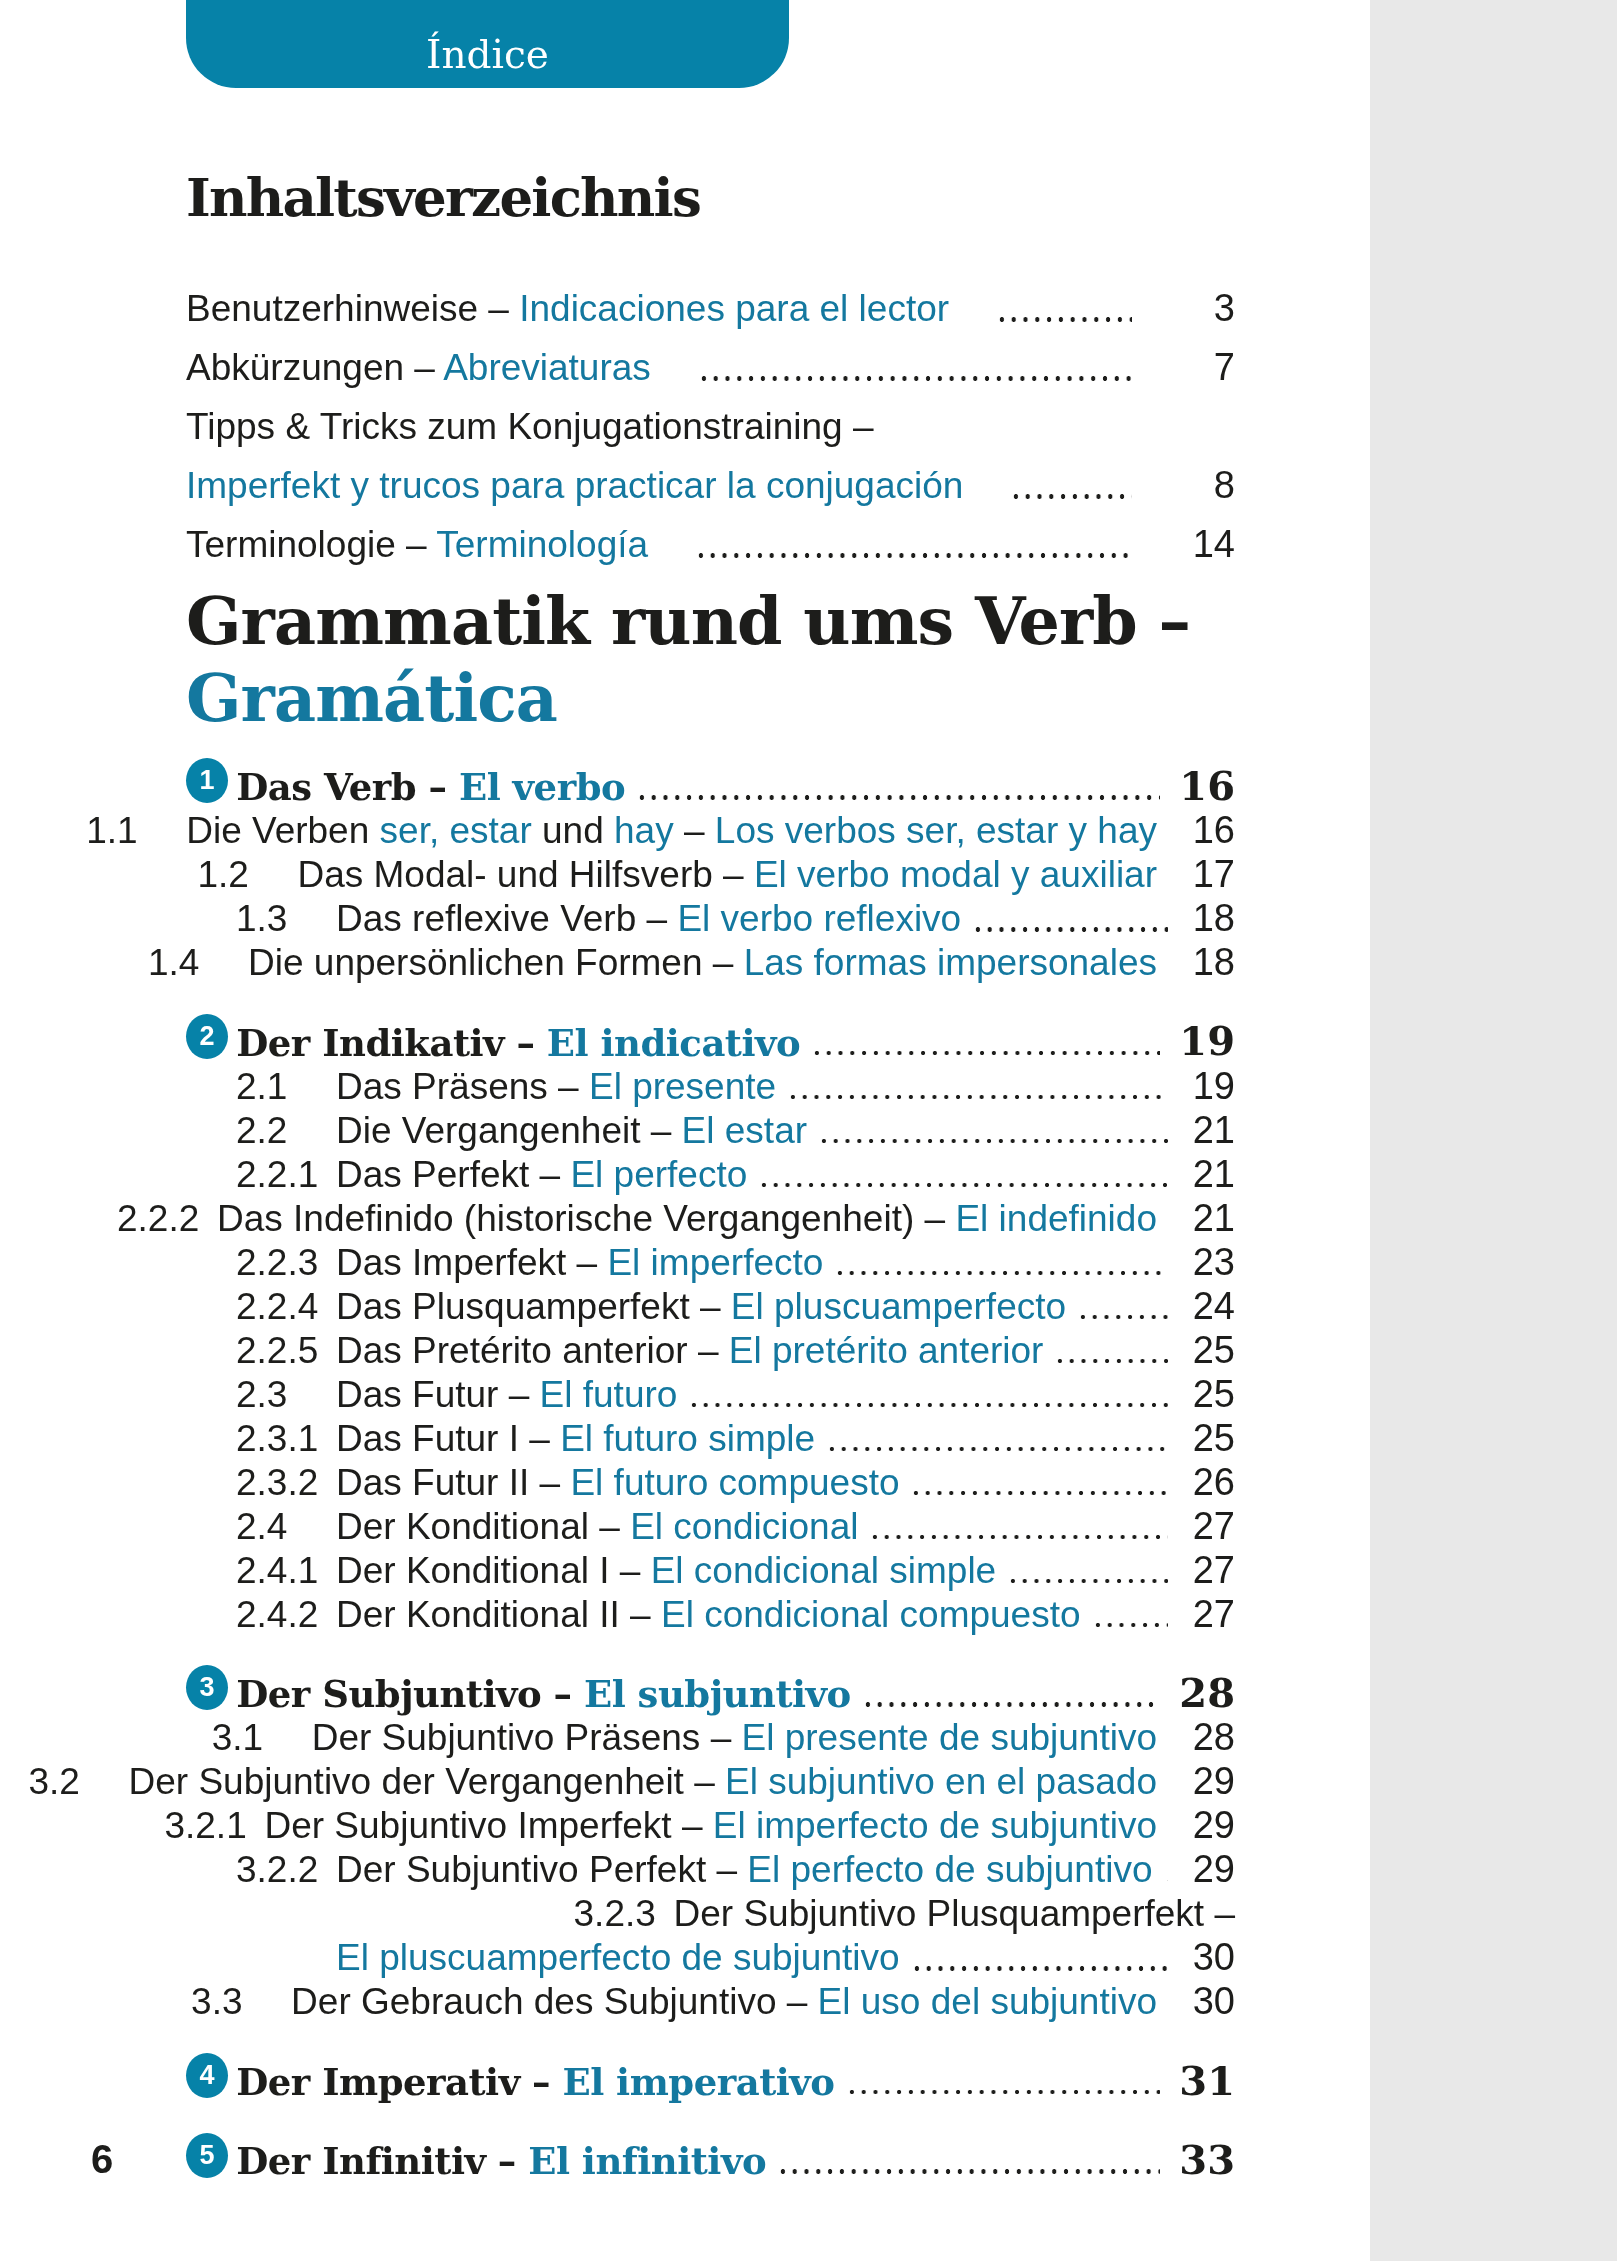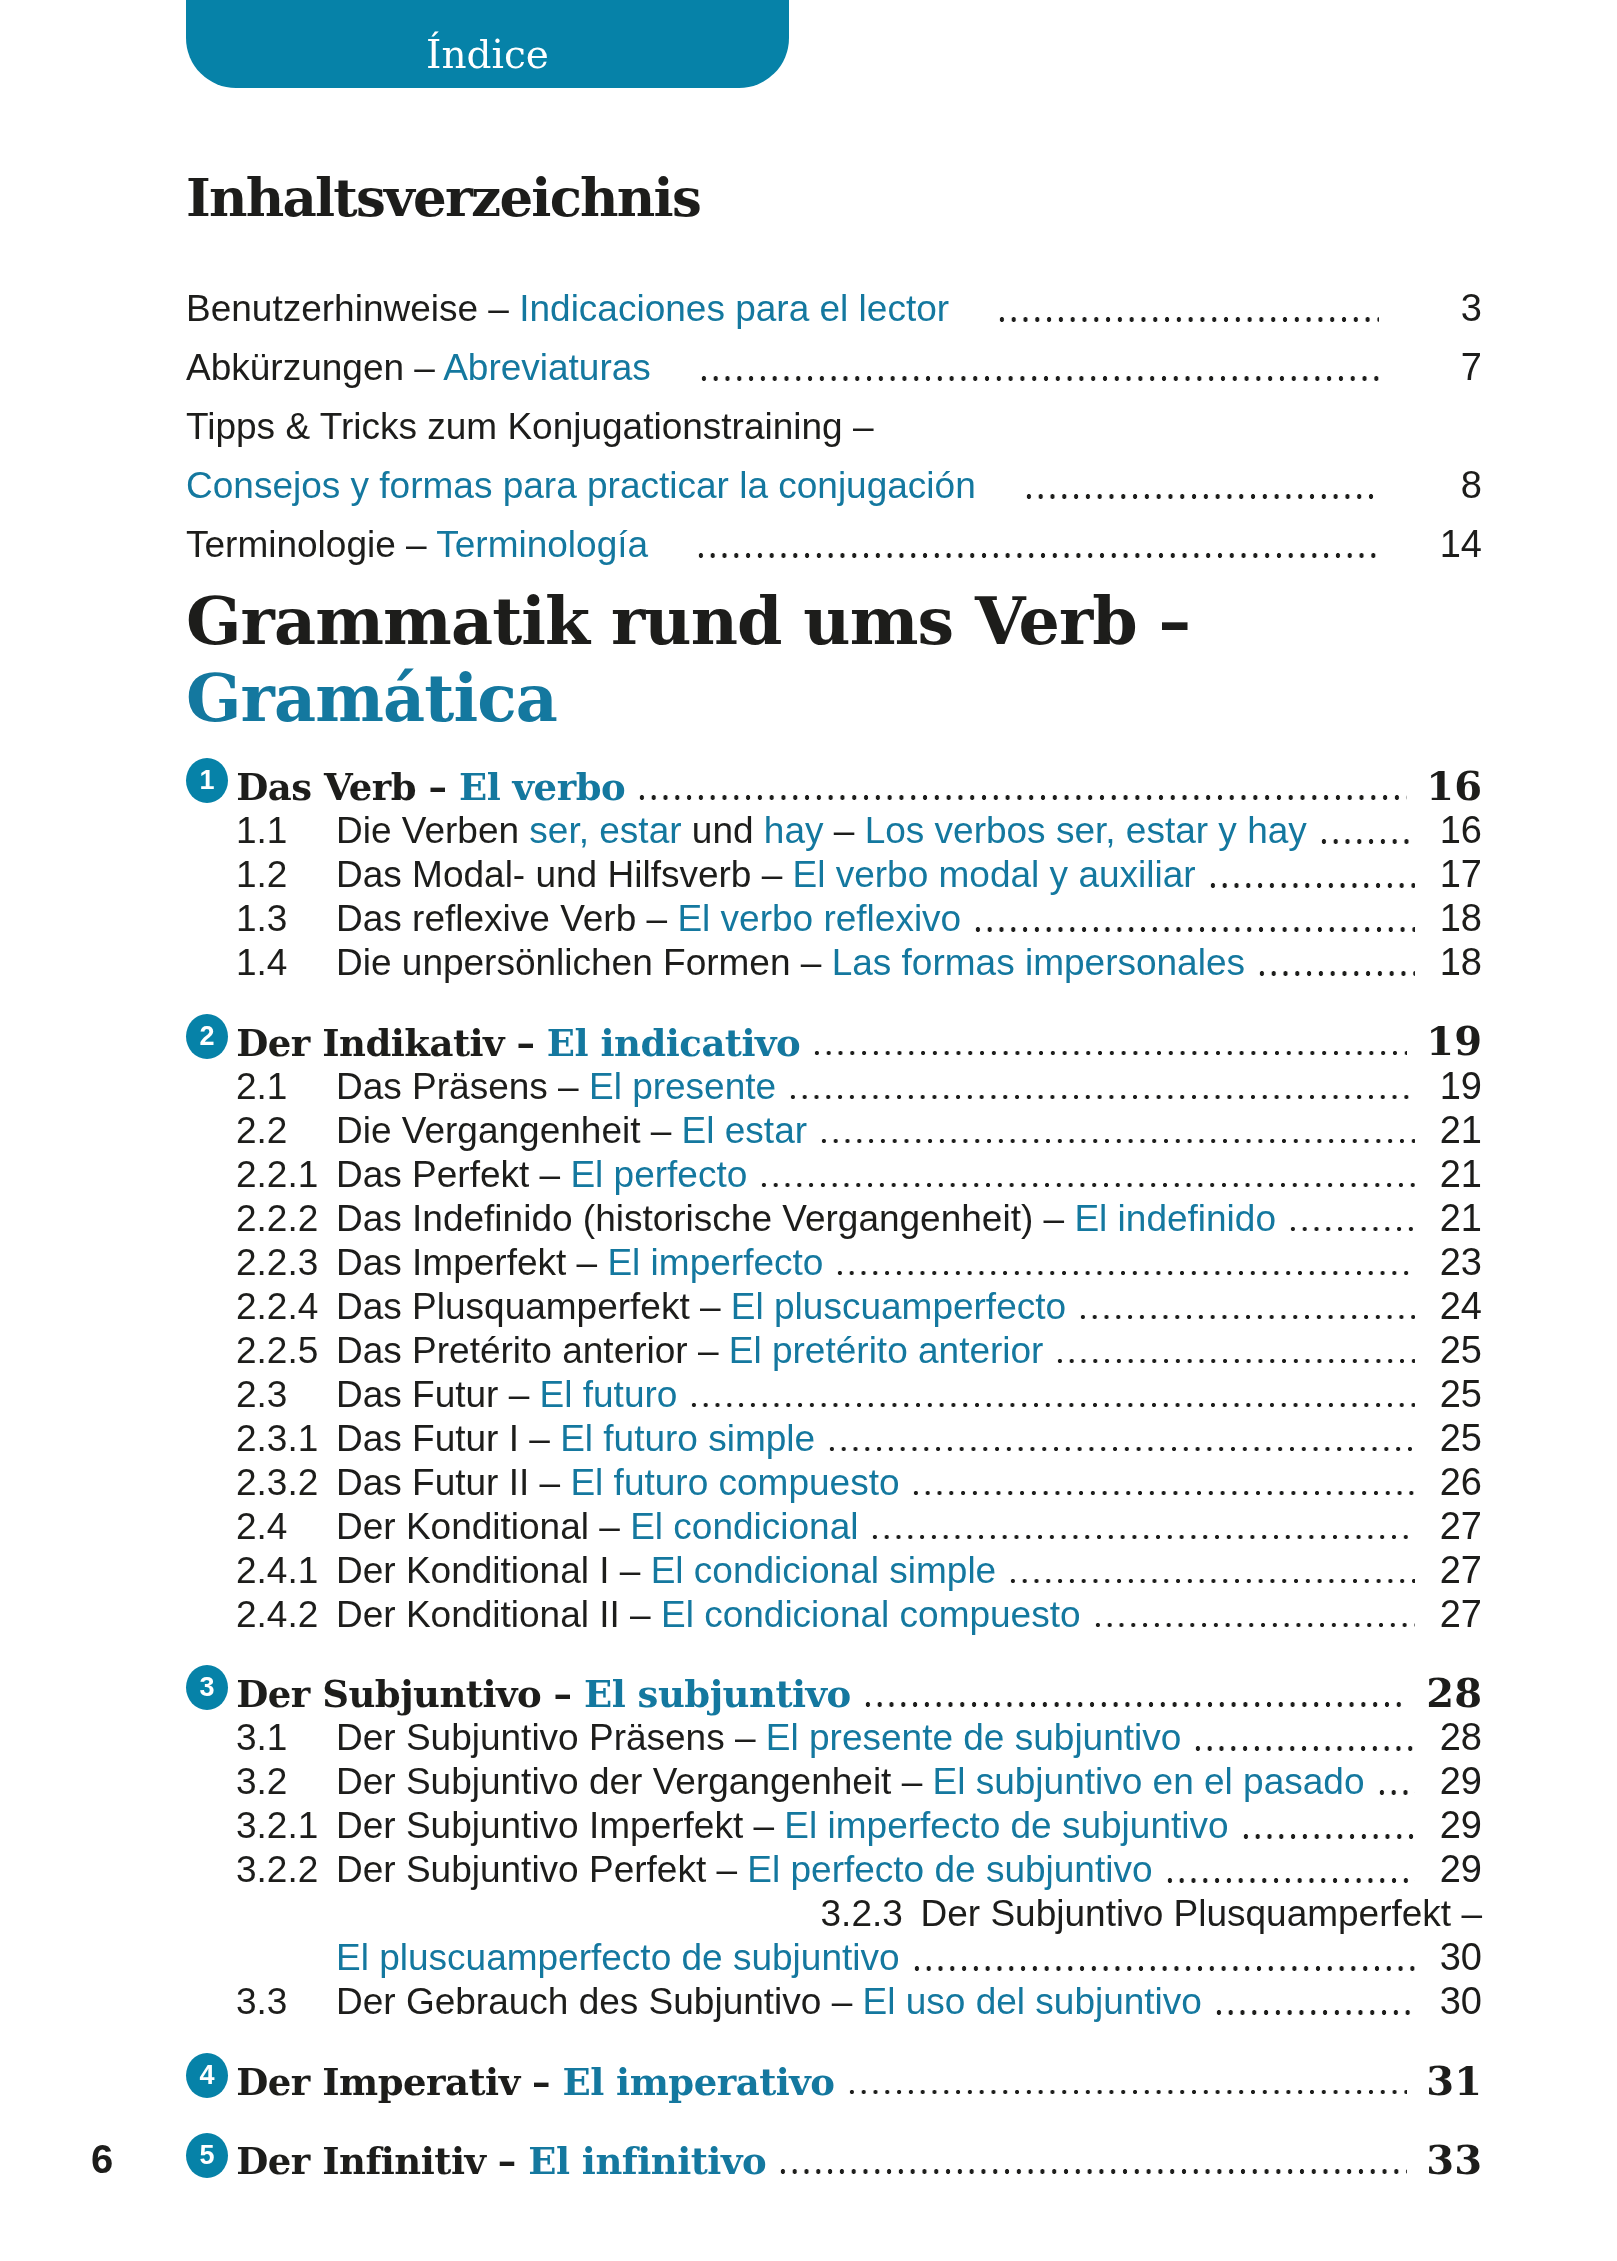--- a/index.html
+++ b/index.html
@@ -1,16 +1,16 @@
 <!DOCTYPE html>
 <html style="font-size:14.5px"><head>
 <meta charset="utf-8">
 <style>
   html,body{margin:0;padding:0;background:#e8e8e8;}
-  .page{position:relative;width:1617px;height:2262px;background:#ffffff;overflow:hidden;
+  .page{position:relative;width:1370px;height:2262px;background:#ffffff;overflow:hidden;
         font-family:"Liberation Sans",sans-serif;color:#1d1d1b;}
   
   .tab{position:absolute;left:186px;top:0;width:603px;height:88px;background:#0682a8;
        border-radius:0 0 50px 50px;display:flex;align-items:flex-end;justify-content:center;
        box-sizing:border-box;padding-bottom:13.6px;}
   .tab span{font-family:"DejaVu Serif",serif;font-size:39px;line-height:1;color:#ffffff;}
   
   .content{position:absolute;left:186px;right:135px;top:8px;}
   h1{margin:159px 0 0 0;font-family:"DejaVu Serif",serif;font-weight:bold;font-size:53px;
      letter-spacing:-1.8px;line-height:1.15;color:#1d1d1b;}
@@ -61,21 +61,21 @@
         </div>
         <div class="row f-row">
           <div class="txt"><span class="de">Abkürzungen – </span><span class="es">Abreviaturas</span></div>
           <div class="dots"></div>
           <div class="pg">7</div>
         </div>
         <div class="row f-row">
           <div class="txt"><span class="de">Tipps &amp; Tricks zum Konjugationstraining –</span></div>
         </div>
         <div class="row f-row">
-          <div class="txt"><span class="es">Consejos y formas para practicar la conjugación</span></div>
+          <div class="txt"><span class="es">Imperfekt y trucos para practicar la conjugación</span></div>
           <div class="dots"></div>
           <div class="pg">8</div>
         </div>
         <div class="row f-row">
           <div class="txt"><span class="de">Terminologie – </span><span class="es">Terminología</span></div>
           <div class="dots"></div>
           <div class="pg">14</div>
         </div>
       </div>
 

